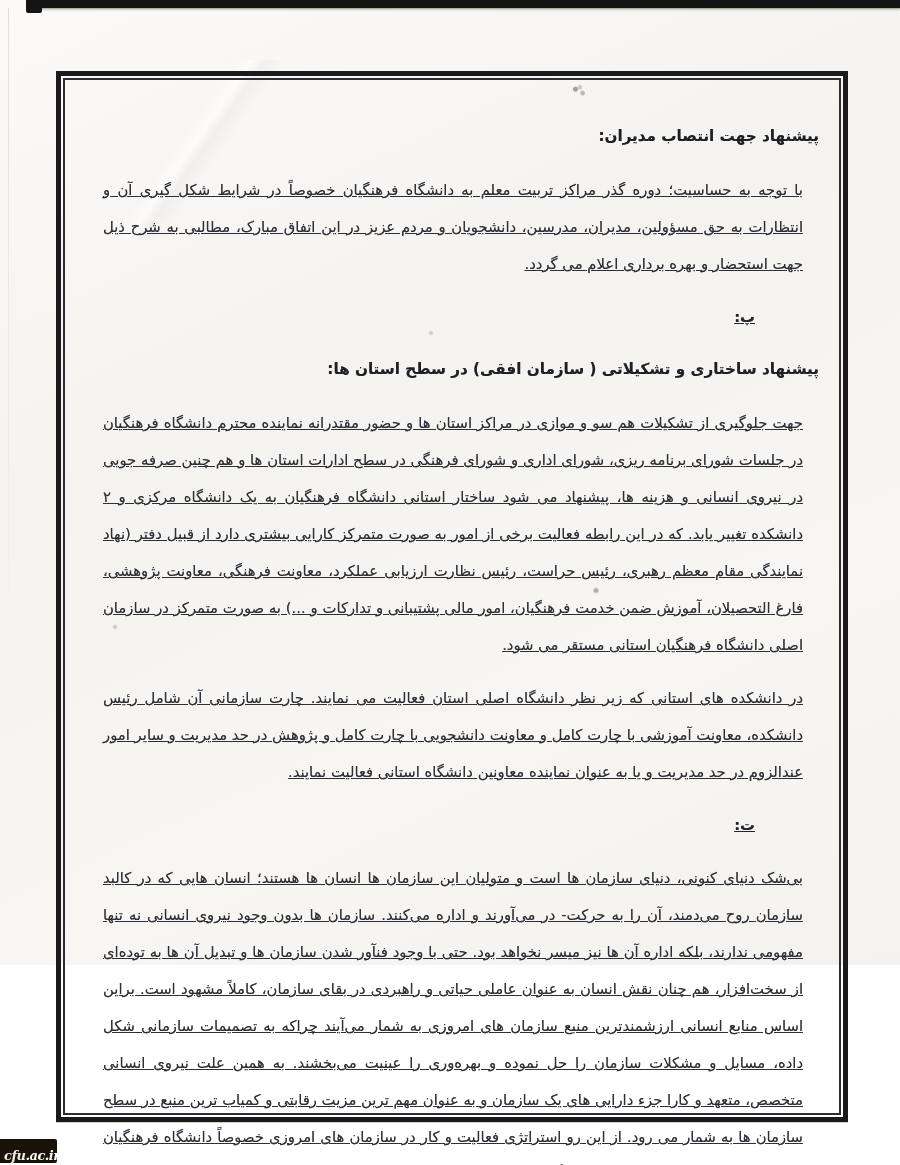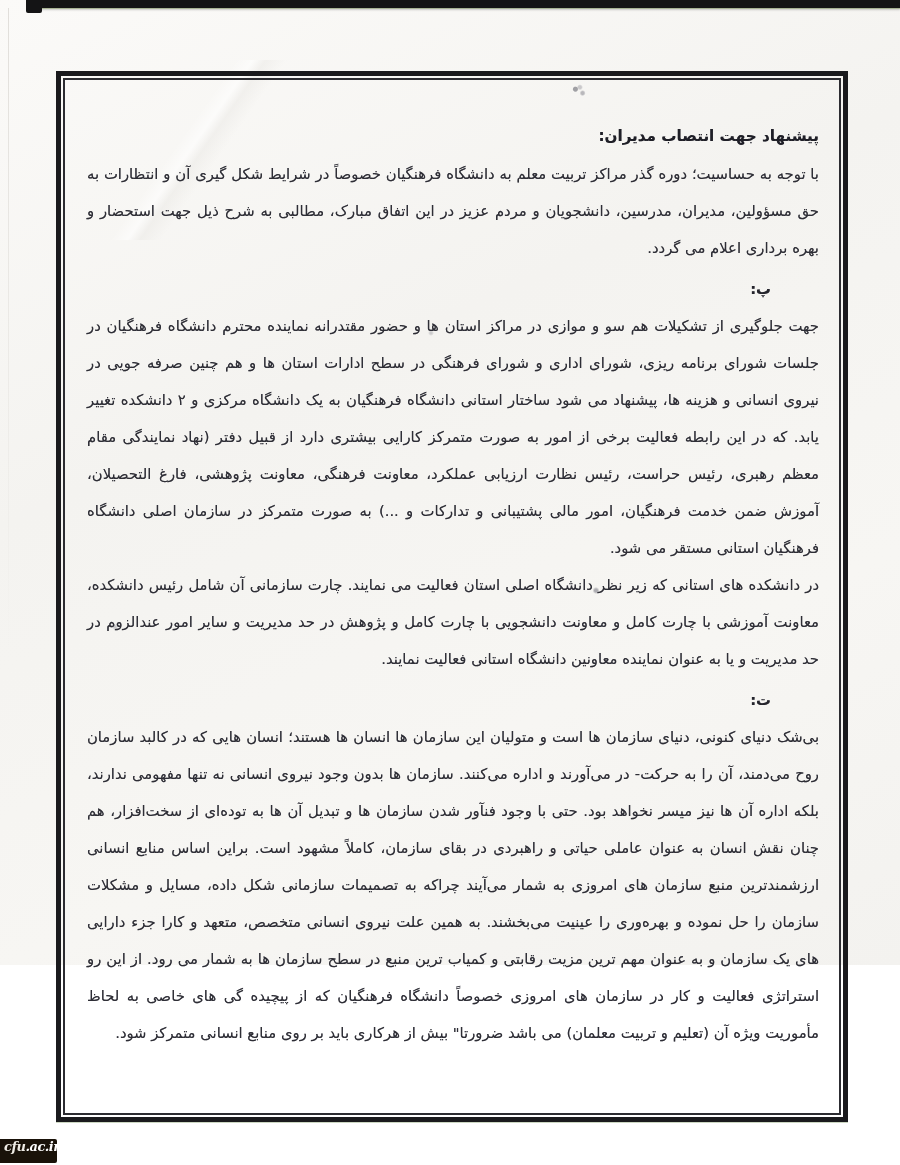--- a/index.html
+++ b/index.html
@@ -71,23 +71,24 @@
     text-shadow: 0 0 0.5px rgba(46,46,56,0.55);
   }
   .doc-content h2.block {
     margin: 0;
     font-size: 15.2px;
     font-weight: bold;
     color: #1f1f27;
     text-align: right;
   }
   .doc-content p.block {
-    margin: 0;
+    margin: 16px;
     text-align: justify;
     text-justify: inter-word;
+    text-decoration: underline;
   }
   .doc-content p.marker {
     text-align: right;
     padding-right: 48px;
     font-weight: bold;
     color: #24242c;
     margin-top: 4px;
   }
   
   .smudge {
@@ -119,21 +120,21 @@
     background: radial-gradient(circle at 50% 50%, rgba(130,130,140,0.35) 0 1px, rgba(130,130,140,0) 3px);
   }
   
   .watermark {
     position: absolute;
     left: 0; top: 1139px;
     width: 57px; height: 24px;
     background: #191209;
     border-radius: 0 2px 2px 0;
     display: flex;
-    align-items: flex-start;
+    align-items: flex-end;
     padding-left: 4px;
     box-sizing: border-box;
     font-family: "DejaVu Serif", serif;
     font-style: italic;
     font-weight: bold;
     font-size: 13px;
     letter-spacing: -0.5px;
   }
   .wm-prefix { color: #efece5; }
   .wm-suffix { color: #ffffff; }
@@ -146,20 +147,21 @@
   <div class="top-edge-corner"></div>
   <div class="page-edge-line"></div>
   <div class="crease"></div>
 
   <div class="frame">
     <div class="frame-inner"></div>
     <div class="doc-content" id="doc-body">
         <h2 class="block heading">پیشنهاد جهت انتصاب مدیران:</h2>
         <p class="block paragraph">با توجه به حساسیت؛ دوره گذر مراکز تربیت معلم به دانشگاه فرهنگیان خصوصاً در شرایط شکل گیری آن و انتظارات به حق مسؤولین، مدیران، مدرسین، دانشجویان و مردم عزیز در این اتفاق مبارک، مطالبی به شرح ذیل جهت استحضار و بهره برداری اعلام می گردد.</p>
         <p class="block marker">پ:</p>
+        <h2 class="block heading">پیشنهاد ساختاری و تشکیلاتی ( سازمان افقی) در سطح استان ها:</h2>
         <p class="block paragraph">جهت جلوگیری از تشکیلات هم سو و موازی در مراکز استان ها و حضور مقتدرانه نماینده محترم دانشگاه فرهنگیان در جلسات شورای برنامه ریزی، شورای اداری و شورای فرهنگی در سطح ادارات استان ها و هم چنین صرفه جویی در نیروی انسانی و هزینه ها، پیشنهاد می شود ساختار استانی دانشگاه فرهنگیان به یک دانشگاه مرکزی و ۲ دانشکده تغییر یابد. که در این رابطه فعالیت برخی از امور به صورت متمرکز کارایی بیشتری دارد از قبیل دفتر (نهاد نمایندگی مقام معظم رهبری، رئیس حراست، رئیس نظارت ارزیابی عملکرد، معاونت فرهنگی، معاونت پژوهشی، فارغ التحصیلان، آموزش ضمن خدمت فرهنگیان، امور مالی پشتیبانی و تدارکات و ...) به صورت متمرکز در سازمان اصلی دانشگاه فرهنگیان استانی مستقر می شود.</p>
         <p class="block paragraph">در دانشکده های استانی که زیر نظر دانشگاه اصلی استان فعالیت می نمایند. چارت سازمانی آن شامل رئیس دانشکده، معاونت آموزشی با چارت کامل و معاونت دانشجویی با چارت کامل و پژوهش در حد مدیریت و سایر امور عندالزوم در حد مدیریت و یا به عنوان نماینده معاونین دانشگاه استانی فعالیت نمایند.</p>
         <p class="block marker">ت:</p>
         <p class="block paragraph">بی‌شک دنیای کنونی، دنیای سازمان ها است و متولیان این سازمان ها انسان ها هستند؛ انسان هایی که در کالبد سازمان روح می‌دمند، آن را به حرکت- در می‌آورند و اداره می‌کنند. سازمان ها بدون وجود نیروی انسانی نه تنها مفهومی ندارند، بلکه اداره آن ها نیز میسر نخواهد بود. حتی با وجود فنآور شدن سازمان ها و تبدیل آن ها به توده‌ای از سخت‌افزار، هم چنان نقش انسان به عنوان عاملی حیاتی و راهبردی در بقای سازمان، کاملاً مشهود است. براین اساس منابع انسانی ارزشمندترین منبع سازمان های امروزی به شمار می‌آیند چراکه به تصمیمات سازمانی شکل داده، مسایل و مشکلات سازمان را حل نموده و بهره‌وری را عینیت می‌بخشند. به همین علت نیروی انسانی متخصص، متعهد و کارا جزء دارایی های یک سازمان و به عنوان مهم ترین مزیت رقابتی و کمیاب ترین منبع در سطح سازمان ها به شمار می رود. از این رو استراتژی فعالیت و کار در سازمان های امروزی خصوصاً دانشگاه فرهنگیان که از پیچیده گی های خاصی به لحاظ مأموریت ویژه آن (تعلیم و تربیت معلمان) می باشد ضرورتا" بیش از هرکاری باید بر روی منابع انسانی متمرکز شود.</p>
       </div>
   </div>
 
   <div class="smudge s1"></div>
   <div class="smudge s2"></div>
   <div class="smudge s3"></div>

